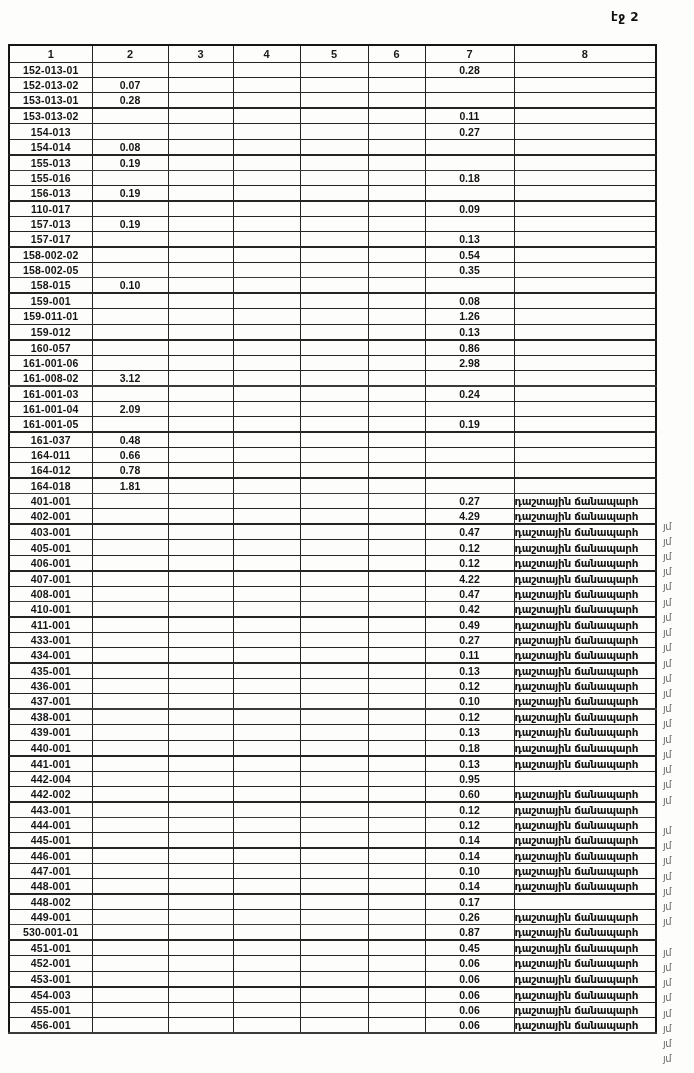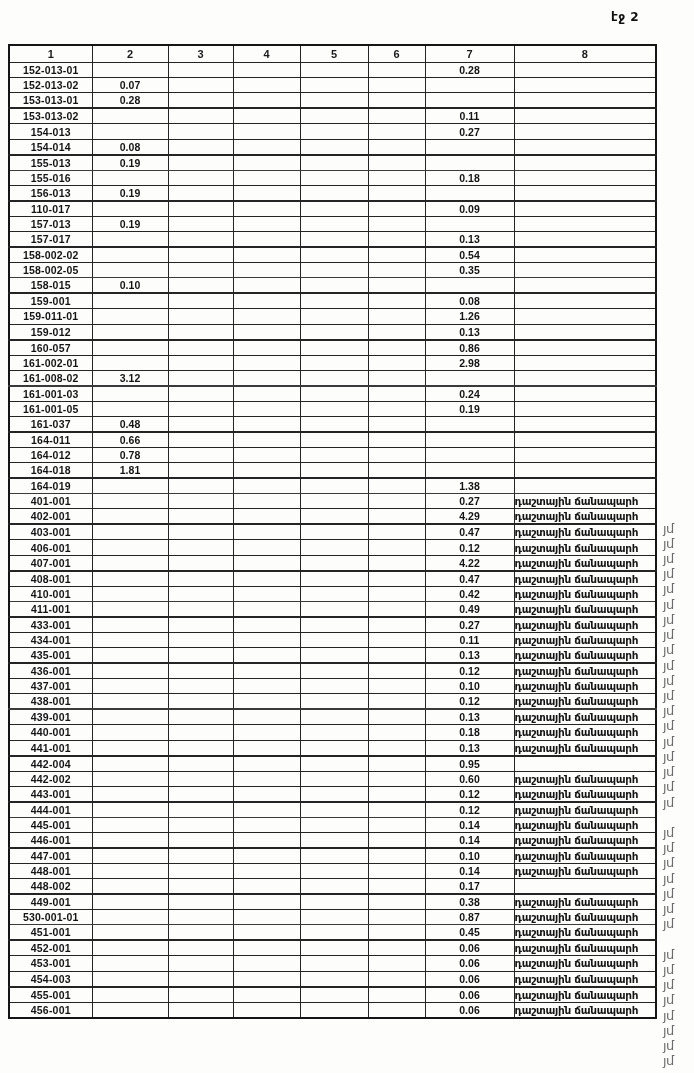--- a/index.html
+++ b/index.html
@@ -70,21 +70,21 @@
     color:#1c1c1c;
   }
   
   table.grid tbody tr:nth-child(3n) td { border-bottom-width:2px; }
   table.grid tbody tr:nth-child(7n) td { border-bottom-color:#3a3a3a; }
   .mark {
     position:absolute;
     left:663px;
     width:30px;
     font-family:"DejaVu Sans", sans-serif;
-    font-size:13px;
+    font-size:10px;
     color:#6b6b6b;
     letter-spacing:-0.5px;
   }
 </style>
 </head>
 <body>
 
 <div class="page">
   <div class="page-label">էջ 2</div>
 
@@ -296,21 +296,21 @@
           <td class="c1">160-057</td>
           <td class="c2"></td>
           <td class="c3"></td>
           <td class="c4"></td>
           <td class="c5"></td>
           <td class="c6"></td>
           <td class="c7">0.86</td>
           <td class="c8"></td>
         </tr>
         <tr>
-          <td class="c1">161-002-01</td>
+          <td class="c1">161-001-06</td>
           <td class="c2"></td>
           <td class="c3"></td>
           <td class="c4"></td>
           <td class="c5"></td>
           <td class="c6"></td>
           <td class="c7">2.98</td>
           <td class="c8"></td>
         </tr>
         <tr>
           <td class="c1">161-008-02</td>
@@ -326,20 +326,30 @@
           <td class="c1">161-001-03</td>
           <td class="c2"></td>
           <td class="c3"></td>
           <td class="c4"></td>
           <td class="c5"></td>
           <td class="c6"></td>
           <td class="c7">0.24</td>
           <td class="c8"></td>
         </tr>
         <tr>
+          <td class="c1">161-001-04</td>
+          <td class="c2">2.09</td>
+          <td class="c3"></td>
+          <td class="c4"></td>
+          <td class="c5"></td>
+          <td class="c6"></td>
+          <td class="c7"></td>
+          <td class="c8"></td>
+        </tr>
+        <tr>
           <td class="c1">161-001-05</td>
           <td class="c2"></td>
           <td class="c3"></td>
           <td class="c4"></td>
           <td class="c5"></td>
           <td class="c6"></td>
           <td class="c7">0.19</td>
           <td class="c8"></td>
         </tr>
         <tr>
@@ -376,30 +386,20 @@
           <td class="c1">164-018</td>
           <td class="c2">1.81</td>
           <td class="c3"></td>
           <td class="c4"></td>
           <td class="c5"></td>
           <td class="c6"></td>
           <td class="c7"></td>
           <td class="c8"></td>
         </tr>
         <tr>
-          <td class="c1">164-019</td>
-          <td class="c2"></td>
-          <td class="c3"></td>
-          <td class="c4"></td>
-          <td class="c5"></td>
-          <td class="c6"></td>
-          <td class="c7">1.38</td>
-          <td class="c8"></td>
-        </tr>
-        <tr>
           <td class="c1">401-001</td>
           <td class="c2"></td>
           <td class="c3"></td>
           <td class="c4"></td>
           <td class="c5"></td>
           <td class="c6"></td>
           <td class="c7">0.27</td>
           <td class="c8">դաշտային ճանապարհ</td>
         </tr>
         <tr>
@@ -416,20 +416,30 @@
           <td class="c1">403-001</td>
           <td class="c2"></td>
           <td class="c3"></td>
           <td class="c4"></td>
           <td class="c5"></td>
           <td class="c6"></td>
           <td class="c7">0.47</td>
           <td class="c8">դաշտային ճանապարհ</td>
         </tr>
         <tr>
+          <td class="c1">405-001</td>
+          <td class="c2"></td>
+          <td class="c3"></td>
+          <td class="c4"></td>
+          <td class="c5"></td>
+          <td class="c6"></td>
+          <td class="c7">0.12</td>
+          <td class="c8">դաշտային ճանապարհ</td>
+        </tr>
+        <tr>
           <td class="c1">406-001</td>
           <td class="c2"></td>
           <td class="c3"></td>
           <td class="c4"></td>
           <td class="c5"></td>
           <td class="c6"></td>
           <td class="c7">0.12</td>
           <td class="c8">դաշտային ճանապարհ</td>
         </tr>
         <tr>
@@ -652,21 +662,21 @@
           <td class="c7">0.17</td>
           <td class="c8"></td>
         </tr>
         <tr>
           <td class="c1">449-001</td>
           <td class="c2"></td>
           <td class="c3"></td>
           <td class="c4"></td>
           <td class="c5"></td>
           <td class="c6"></td>
-          <td class="c7">0.38</td>
+          <td class="c7">0.26</td>
           <td class="c8">դաշտային ճանապարհ</td>
         </tr>
         <tr>
           <td class="c1">530-001-01</td>
           <td class="c2"></td>
           <td class="c3"></td>
           <td class="c4"></td>
           <td class="c5"></td>
           <td class="c6"></td>
           <td class="c7">0.87</td>

